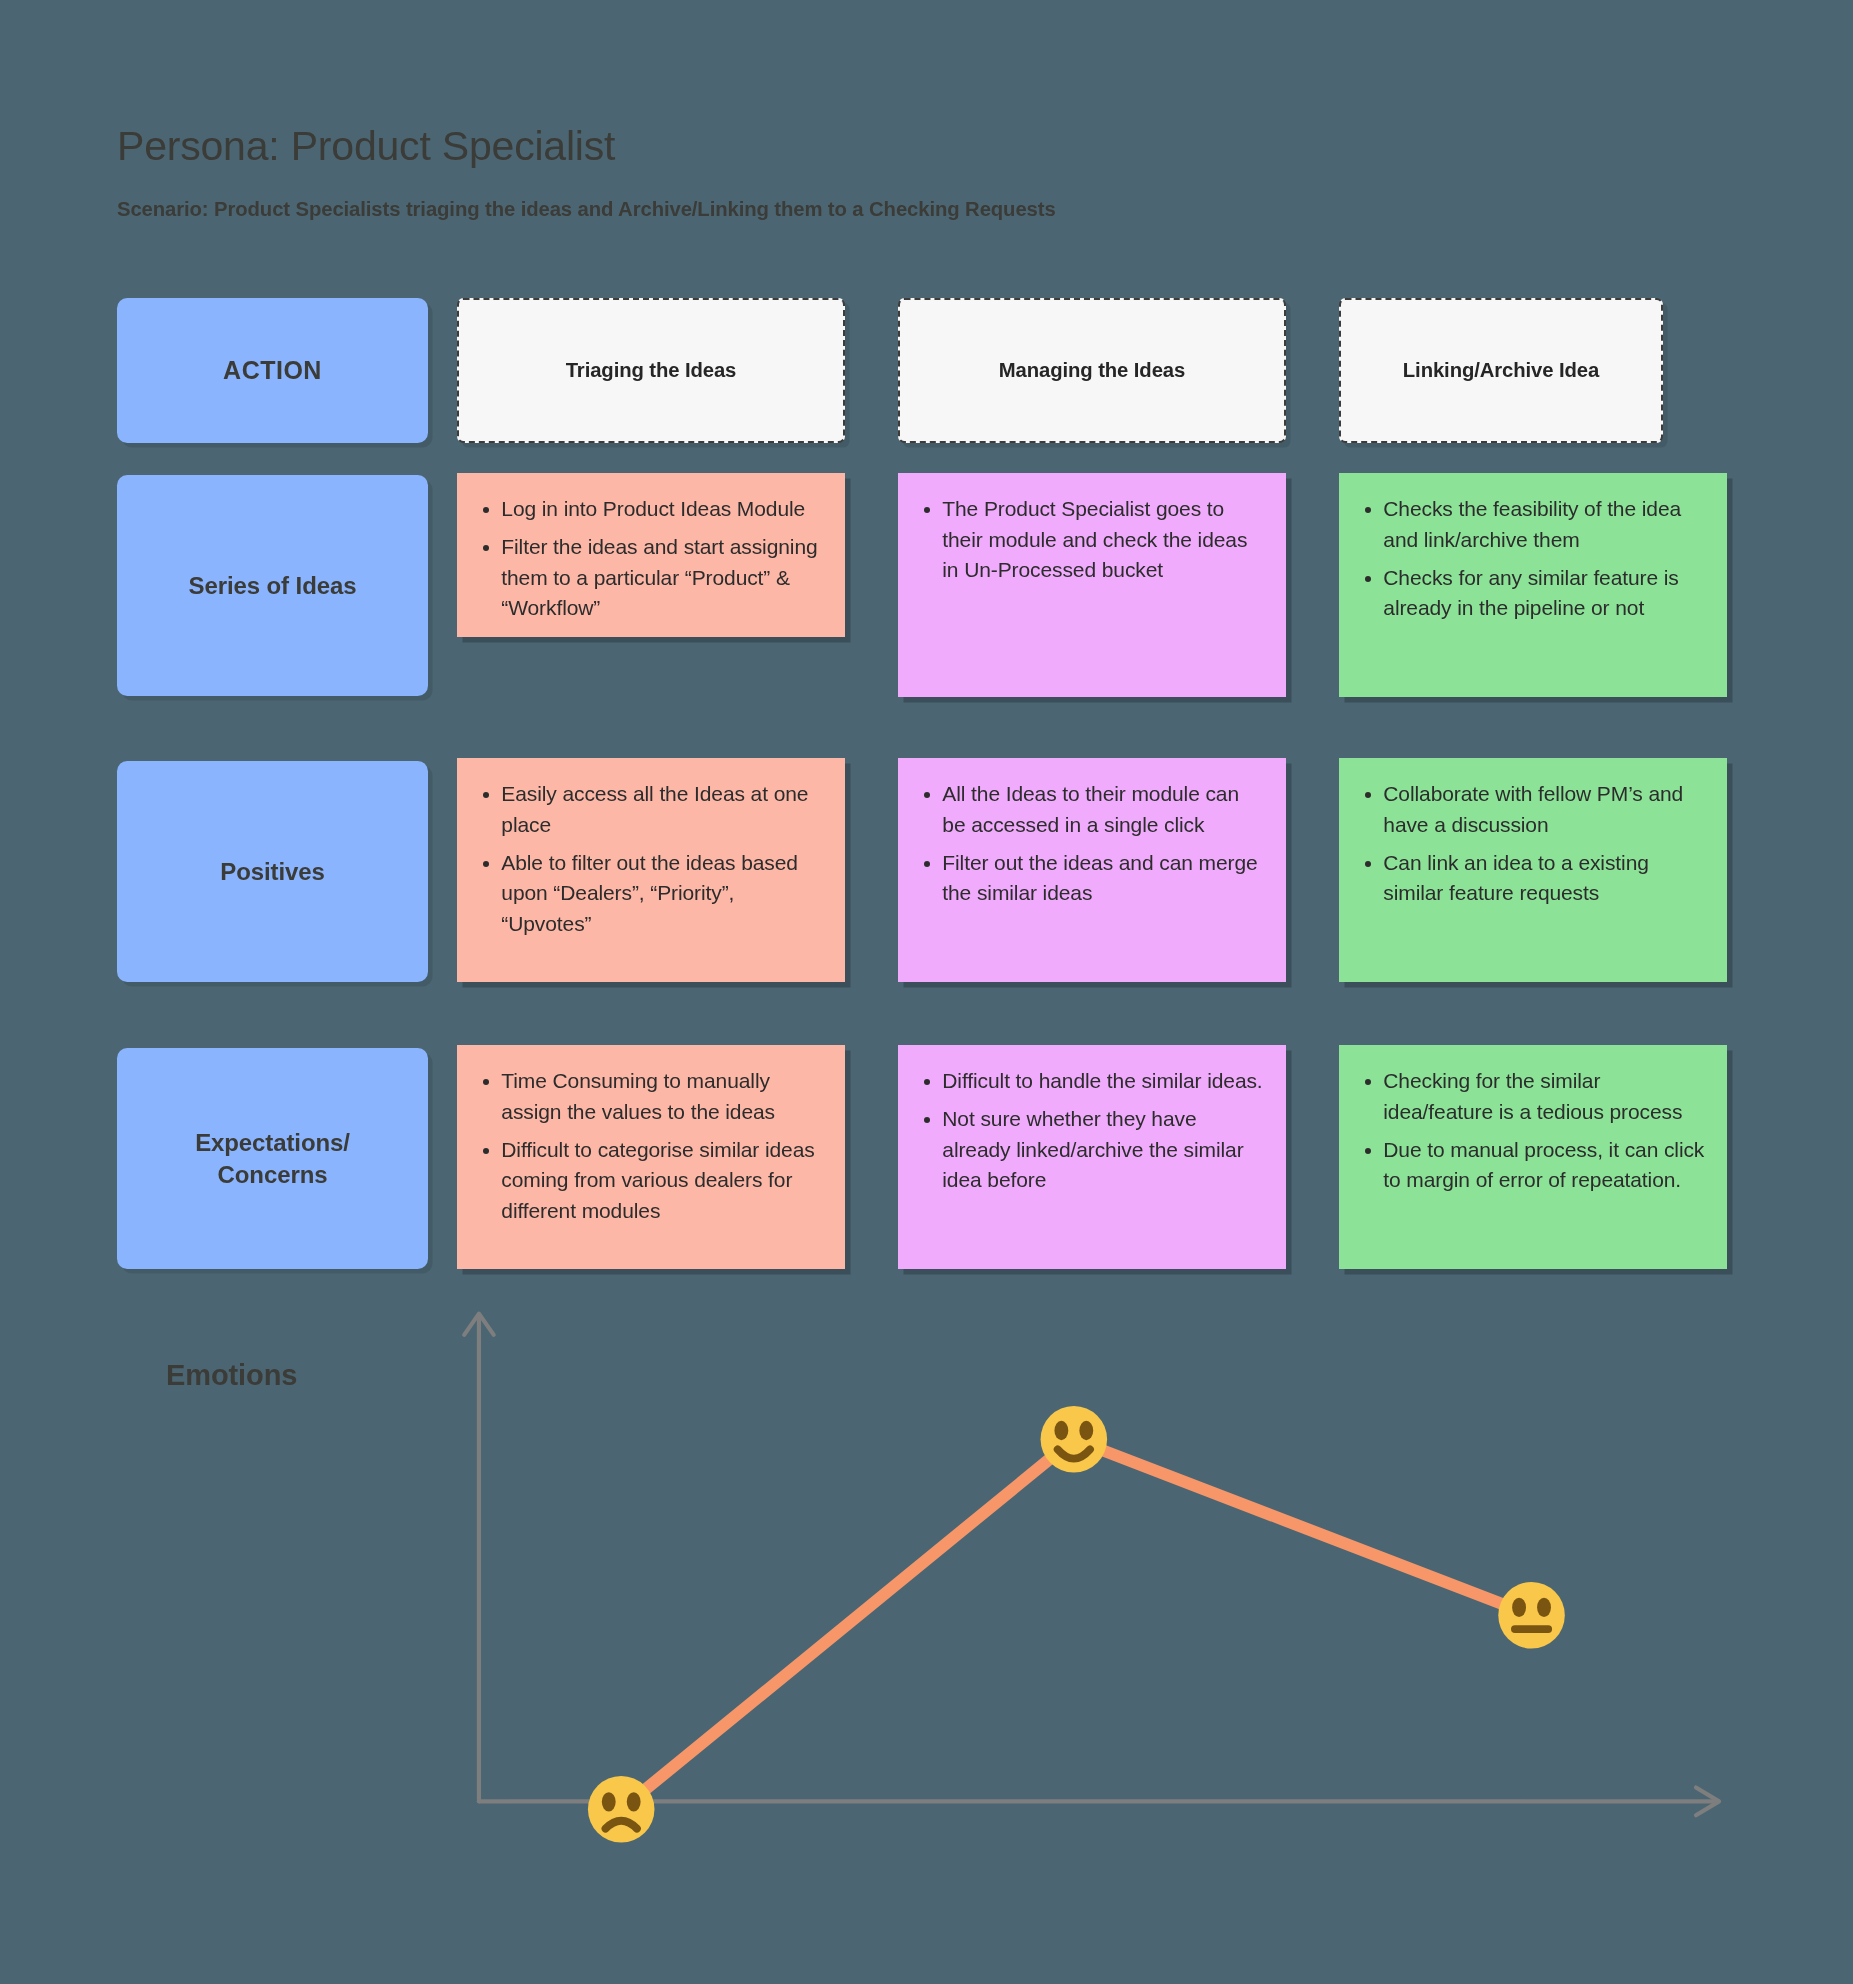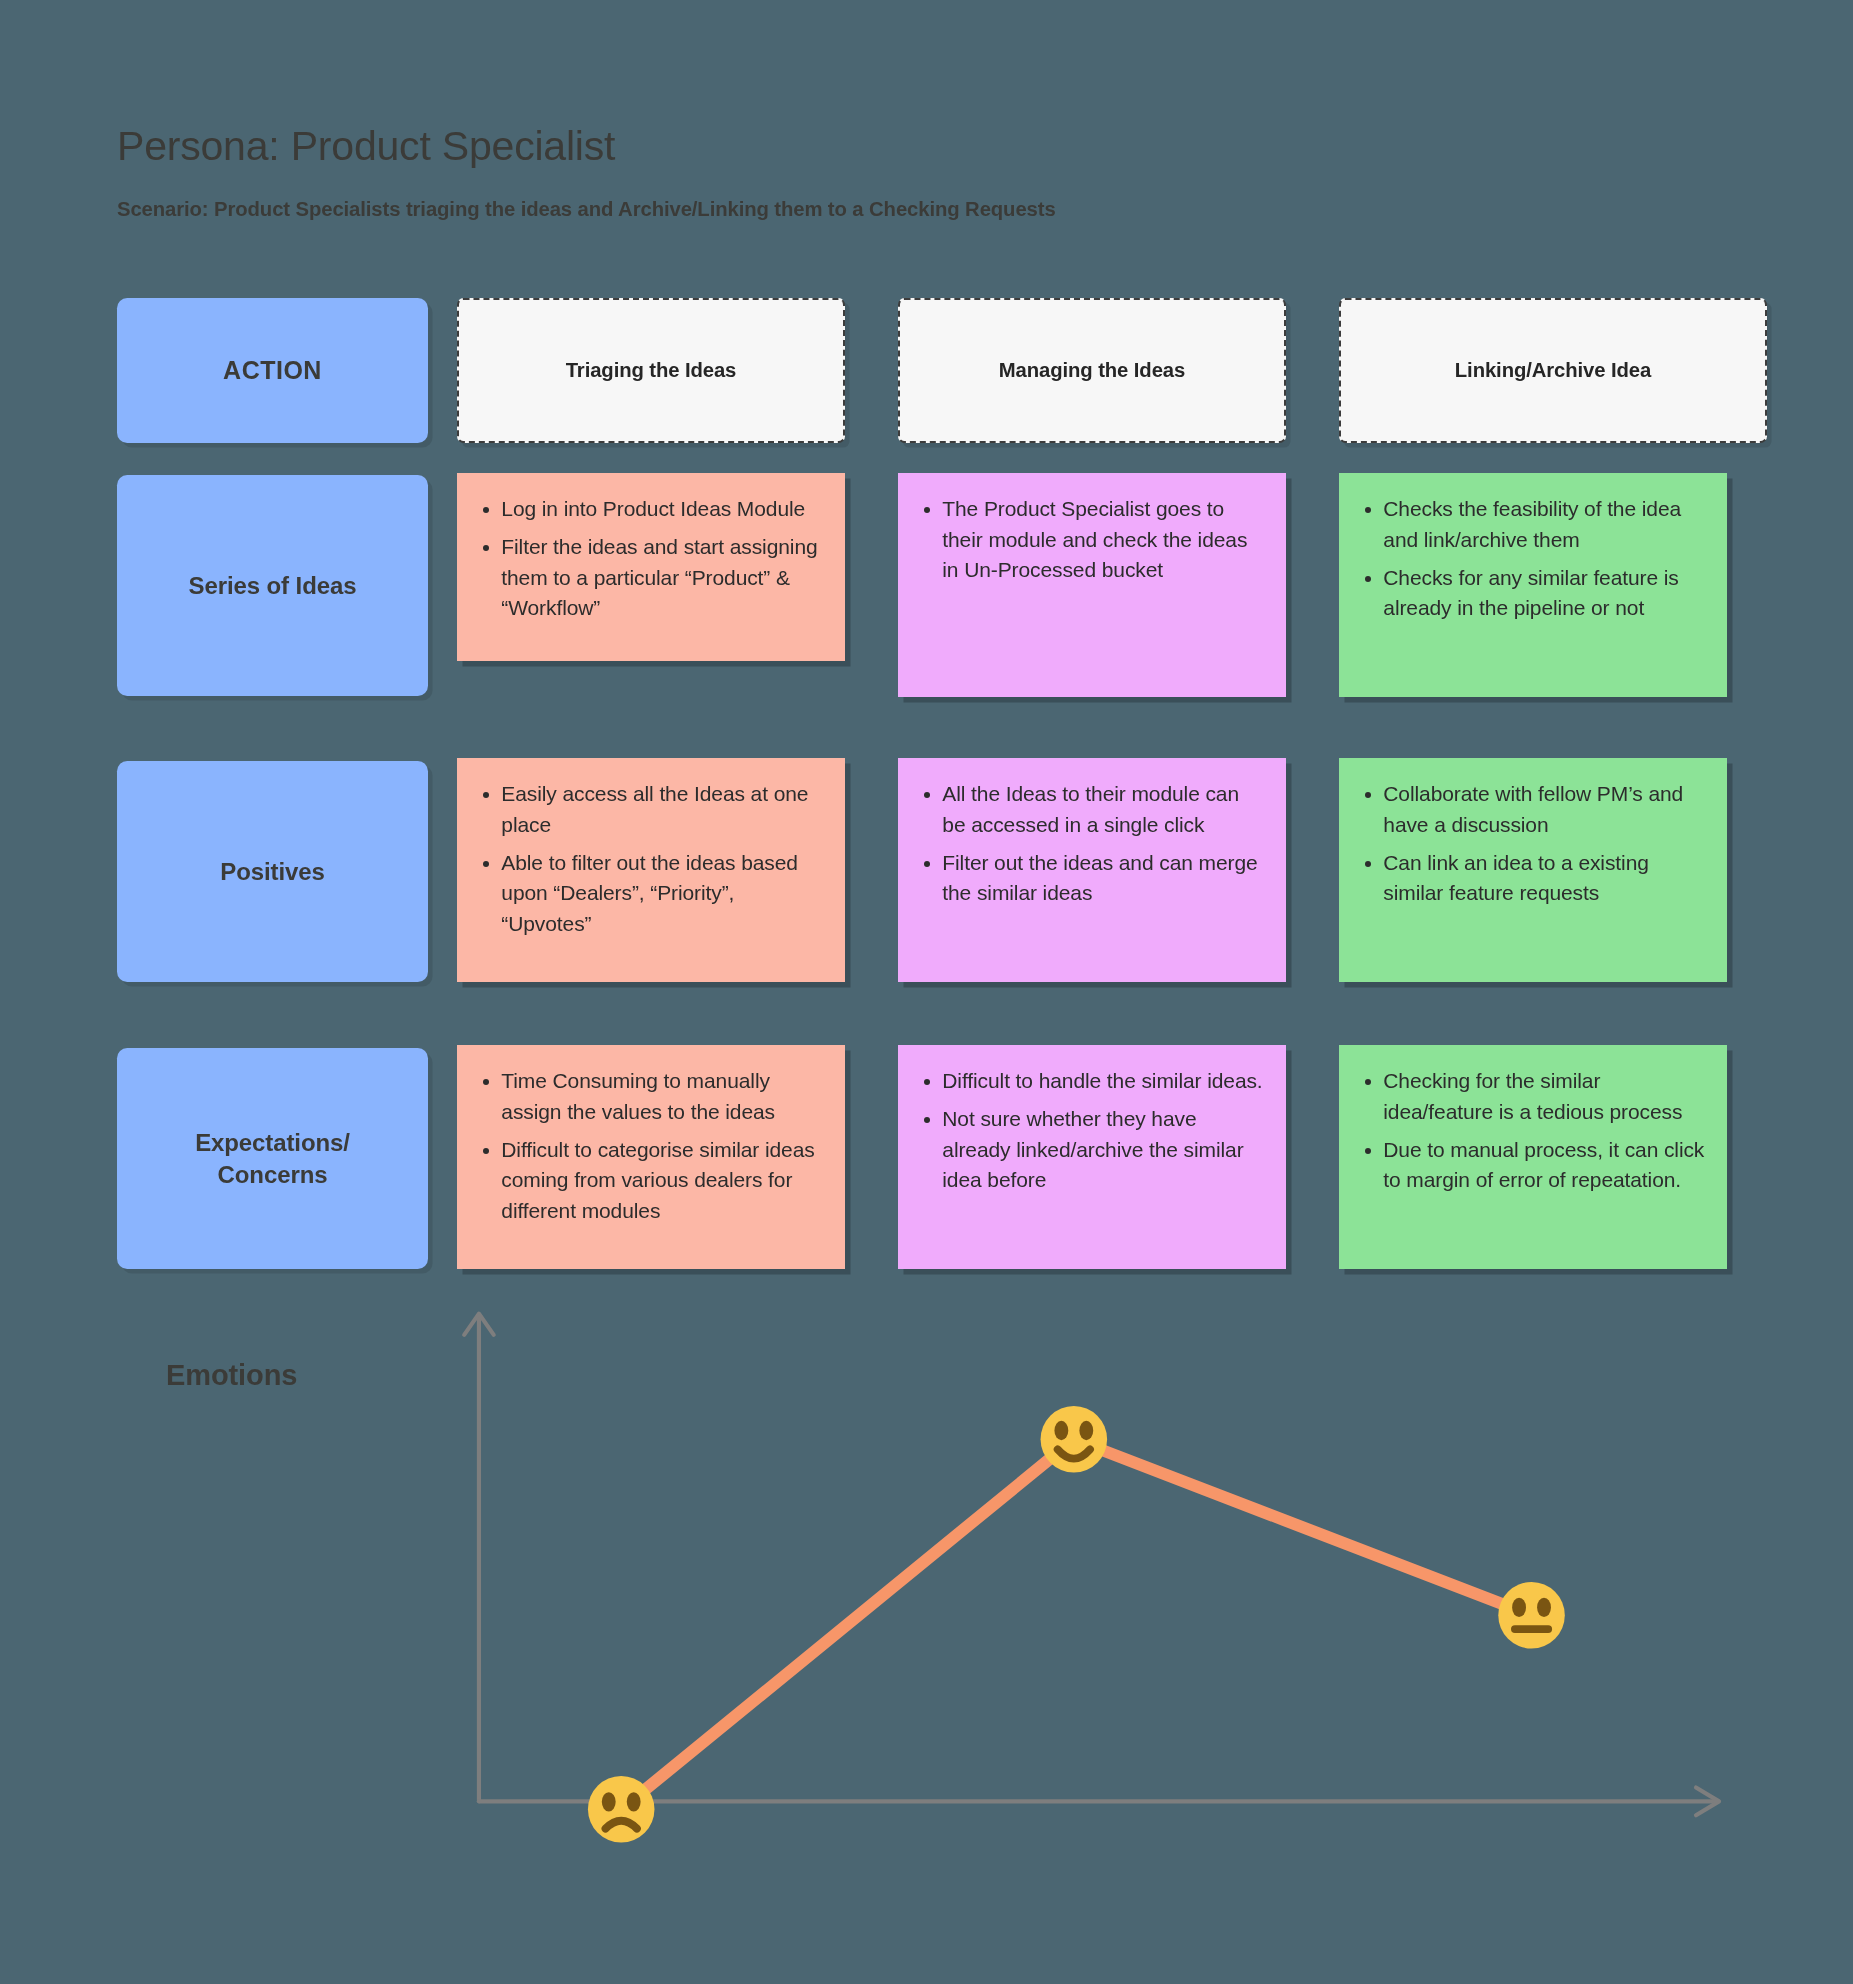--- a/index.html
+++ b/index.html
@@ -93,29 +93,29 @@
     <div class="cell label-card action" style="left:117px;top:298px;width:311px;height:145px;">
       <span class="lbl">ACTION</span>
     </div>
 
     <div class="cell head-card" style="left:457px;top:298px;width:388px;height:145px;">
       <span class="lbl">Triaging the Ideas</span>
     </div>
     <div class="cell head-card" style="left:898px;top:298px;width:388px;height:145px;">
       <span class="lbl">Managing the Ideas</span>
     </div>
-    <div class="cell head-card" style="left:1339px;top:298px;width:428px;height:145px;">
+    <div class="cell head-card" style="left:1339px;top:298px;width:324px;height:145px;">
       <span class="lbl">Linking/Archive Idea</span>
     </div>
 
     <div class="cell label-card" style="left:117px;top:475px;width:311px;height:221px;">
       <span class="lbl">Series of Ideas</span>
     </div>
 
-    <div class="cell note pink" style="left:457px;top:473px;width:388px;height:188px;">
+    <div class="cell note pink" style="left:457px;top:473px;width:388px;height:164px;">
       <ul>
         <li>Log in into Product Ideas Module</li>
         <li>Filter the ideas and start assigning them to a particular “Product” &amp; “Workflow”</li>
       </ul>
     </div>
 
     <div class="cell note yellow" style="left:898px;top:473px;width:388px;height:224px;">
       <ul>
         <li>The Product Specialist goes to their module and check the ideas in Un-Processed bucket</li>
       </ul>

